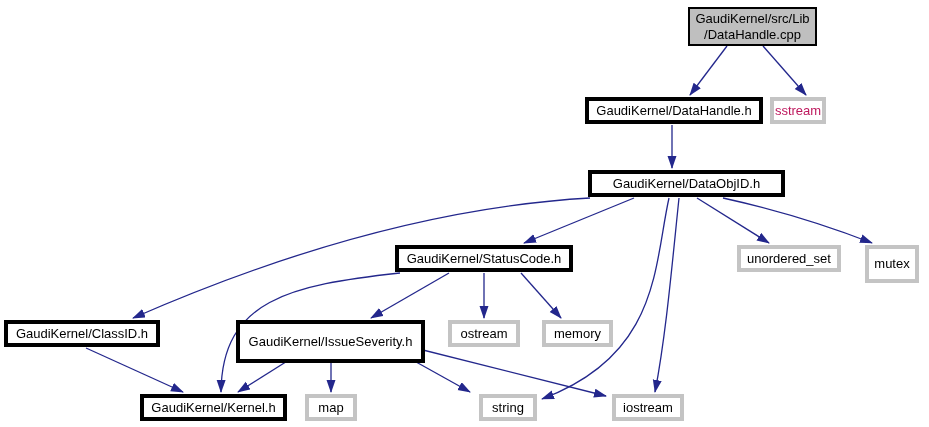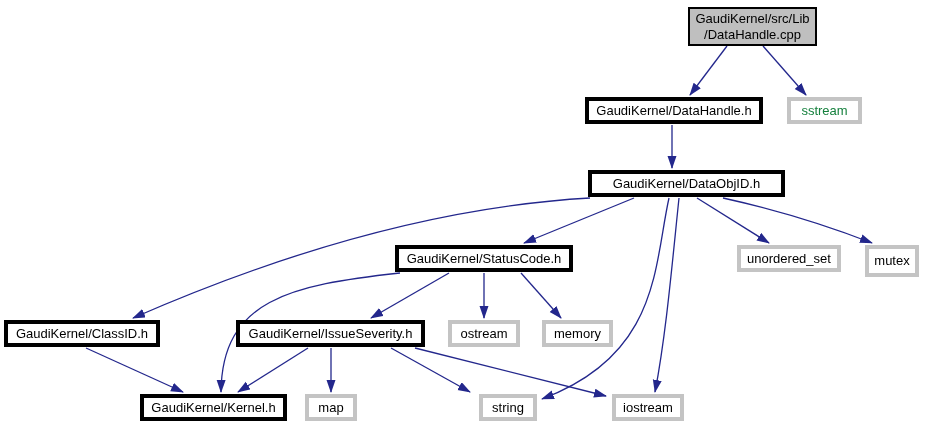--- a/index.html
+++ b/index.html
@@ -76,45 +76,45 @@
 
   <div class="node focus" id="n-cpp" style="left: 688px; top: 7px; width: 129px; height: 39px; color: rgb(0, 0, 0); background: rgb(191, 191, 191); border-color: rgb(0, 0, 0);">
     <span>GaudiKernel/src/Lib</span>
     <span>/DataHandle.cpp</span>
   </div>
 
   <div class="node internal" id="n-datahandle_h" style="left: 585px; top: 97px; width: 178px; height: 27px; color: rgb(0, 0, 0); background: rgb(255, 255, 255); border-color: rgb(0, 0, 0);">
     <span>GaudiKernel/DataHandle.h</span>
   </div>
 
-  <div class="node system" id="n-sstream" style="left: 787px; top: 97px; width: 75px; height: 27px; color: #15803d; background: rgb(255, 255, 255); border-color: rgb(196, 196, 196);">
+  <div class="node system" id="n-sstream" style="left: 770px; top: 97px; width: 56px; height: 27px; color: #be185d; background: rgb(255, 255, 255); border-color: rgb(196, 196, 196);">
     <span>sstream</span>
   </div>
 
   <div class="node internal" id="n-dataobjid" style="left: 588px; top: 170px; width: 197px; height: 27px; color: rgb(0, 0, 0); background: rgb(255, 255, 255); border-color: rgb(0, 0, 0);">
     <span>GaudiKernel/DataObjID.h</span>
   </div>
 
   <div class="node internal" id="n-statuscode" style="left: 395px; top: 245px; width: 178px; height: 27px; color: rgb(0, 0, 0); background: rgb(255, 255, 255); border-color: rgb(0, 0, 0);">
     <span>GaudiKernel/StatusCode.h</span>
   </div>
 
   <div class="node system" id="n-unordered_set" style="left: 737px; top: 245px; width: 104px; height: 27px; color: rgb(0, 0, 0); background: rgb(255, 255, 255); border-color: rgb(196, 196, 196);">
     <span>unordered_set</span>
   </div>
 
-  <div class="node system" id="n-mutex" style="left: 865px; top: 245px; width: 54px; height: 32px; color: rgb(0, 0, 0); background: rgb(255, 255, 255); border-color: rgb(196, 196, 196);">
+  <div class="node system" id="n-mutex" style="left: 865px; top: 245px; width: 54px; height: 38px; color: rgb(0, 0, 0); background: rgb(255, 255, 255); border-color: rgb(196, 196, 196);">
     <span>mutex</span>
   </div>
 
   <div class="node internal" id="n-classid" style="left: 4px; top: 320px; width: 156px; height: 27px; color: rgb(0, 0, 0); background: rgb(255, 255, 255); border-color: rgb(0, 0, 0);">
     <span>GaudiKernel/ClassID.h</span>
   </div>
 
-  <div class="node internal" id="n-issueseverity" style="left: 236px; top: 320px; width: 189px; height: 27px; color: rgb(0, 0, 0); background: rgb(255, 255, 255); border-color: rgb(0, 0, 0);">
+  <div class="node internal" id="n-issueseverity" style="left: 236px; top: 320px; width: 189px; height: 43px; color: rgb(0, 0, 0); background: rgb(255, 255, 255); border-color: rgb(0, 0, 0);">
     <span>GaudiKernel/IssueSeverity.h</span>
   </div>
 
   <div class="node system" id="n-ostream" style="left: 448px; top: 320px; width: 72px; height: 27px; color: rgb(0, 0, 0); background: rgb(255, 255, 255); border-color: rgb(196, 196, 196);">
     <span>ostream</span>
   </div>
 
   <div class="node system" id="n-memory" style="left: 542px; top: 320px; width: 71px; height: 27px; color: rgb(0, 0, 0); background: rgb(255, 255, 255); border-color: rgb(196, 196, 196);">
     <span>memory</span>
   </div>

